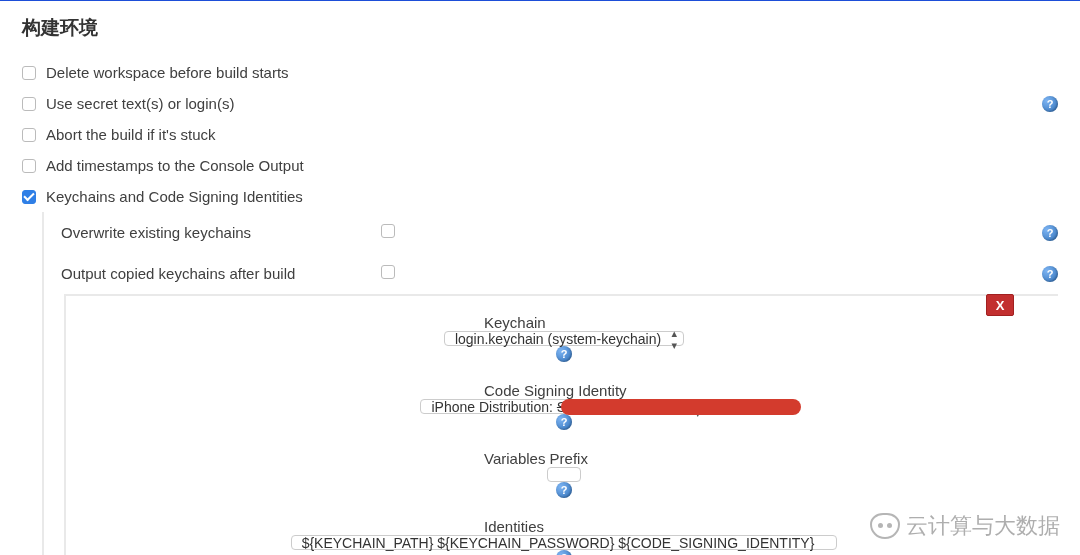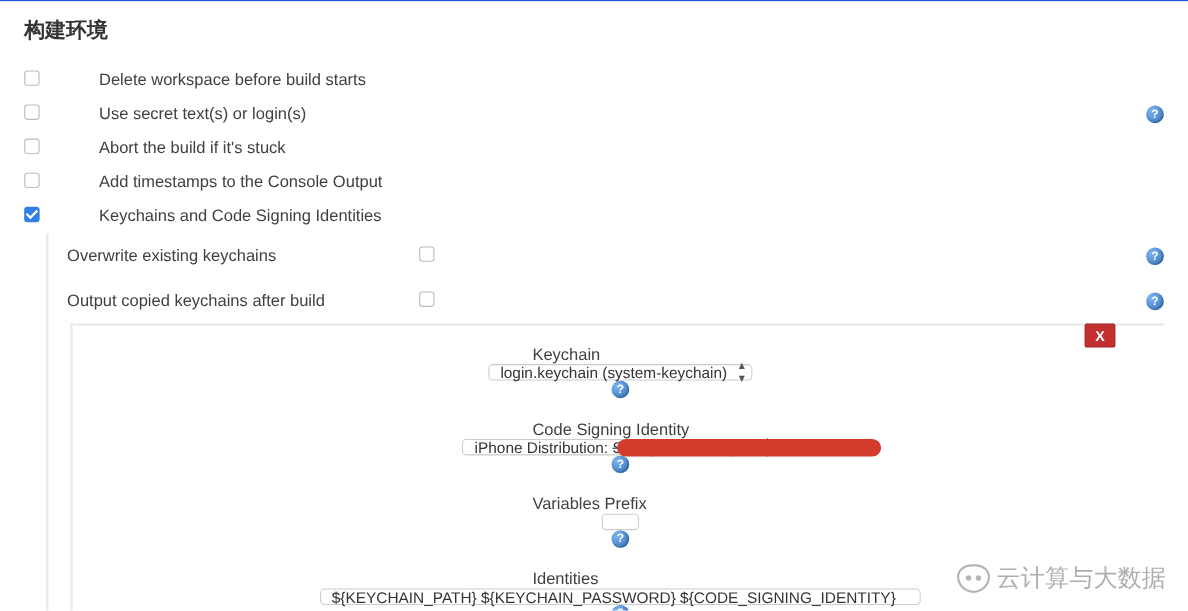--- a/index.html
+++ b/index.html
@@ -18,22 +18,22 @@
       padding: 10px 22px 0 22px;
     }
     .section-title {
       font-size: 19px;
       font-weight: 600;
       color: #333;
       margin: 4px 0 16px 0;
     }
     .check-row {
       display: flex;
+      align-items: center;
       padding: 7px 0;
-      gap: 44px;
     }
     .check-row .checkbox {
       width: 14px;
       height: 14px;
       border: 1px solid #bbb;
       border-radius: 3px;
       margin-right: 10px;
       flex-shrink: 0;
       display: inline-flex;
       align-items: center;

